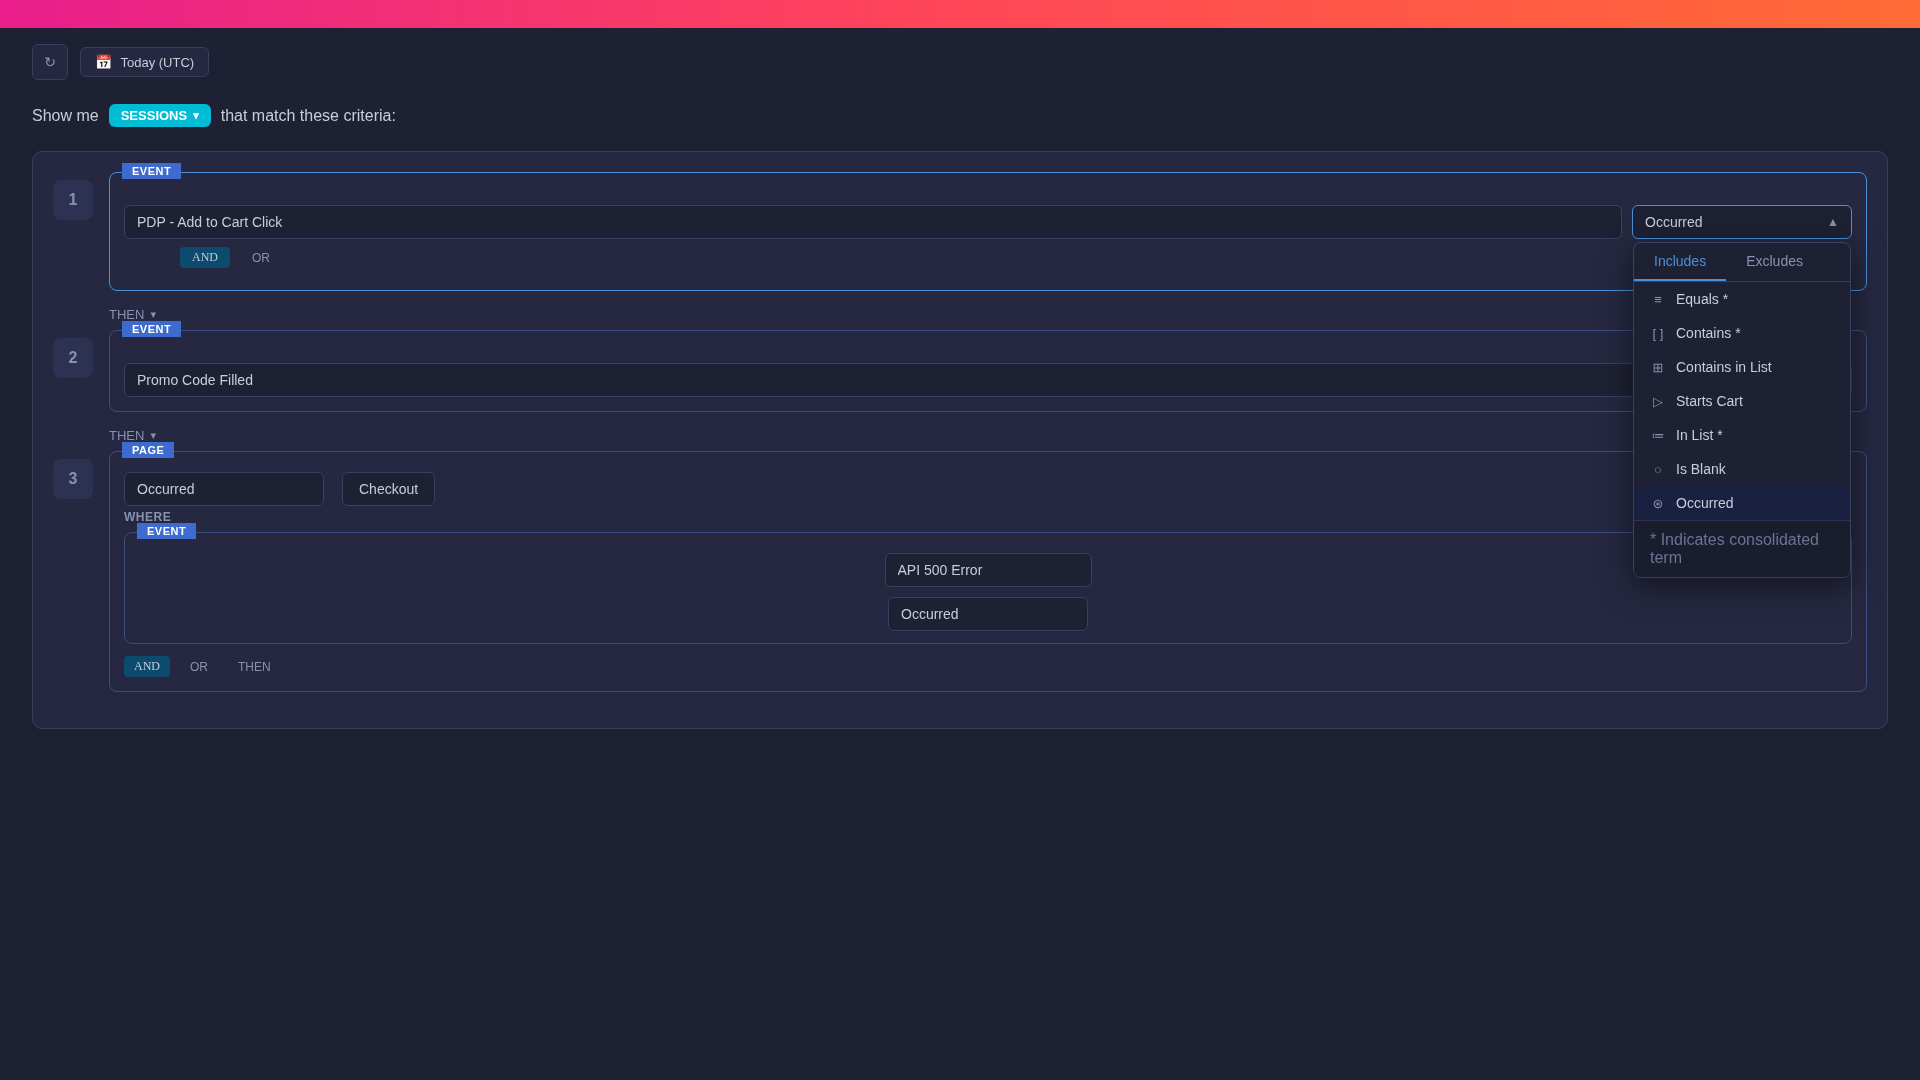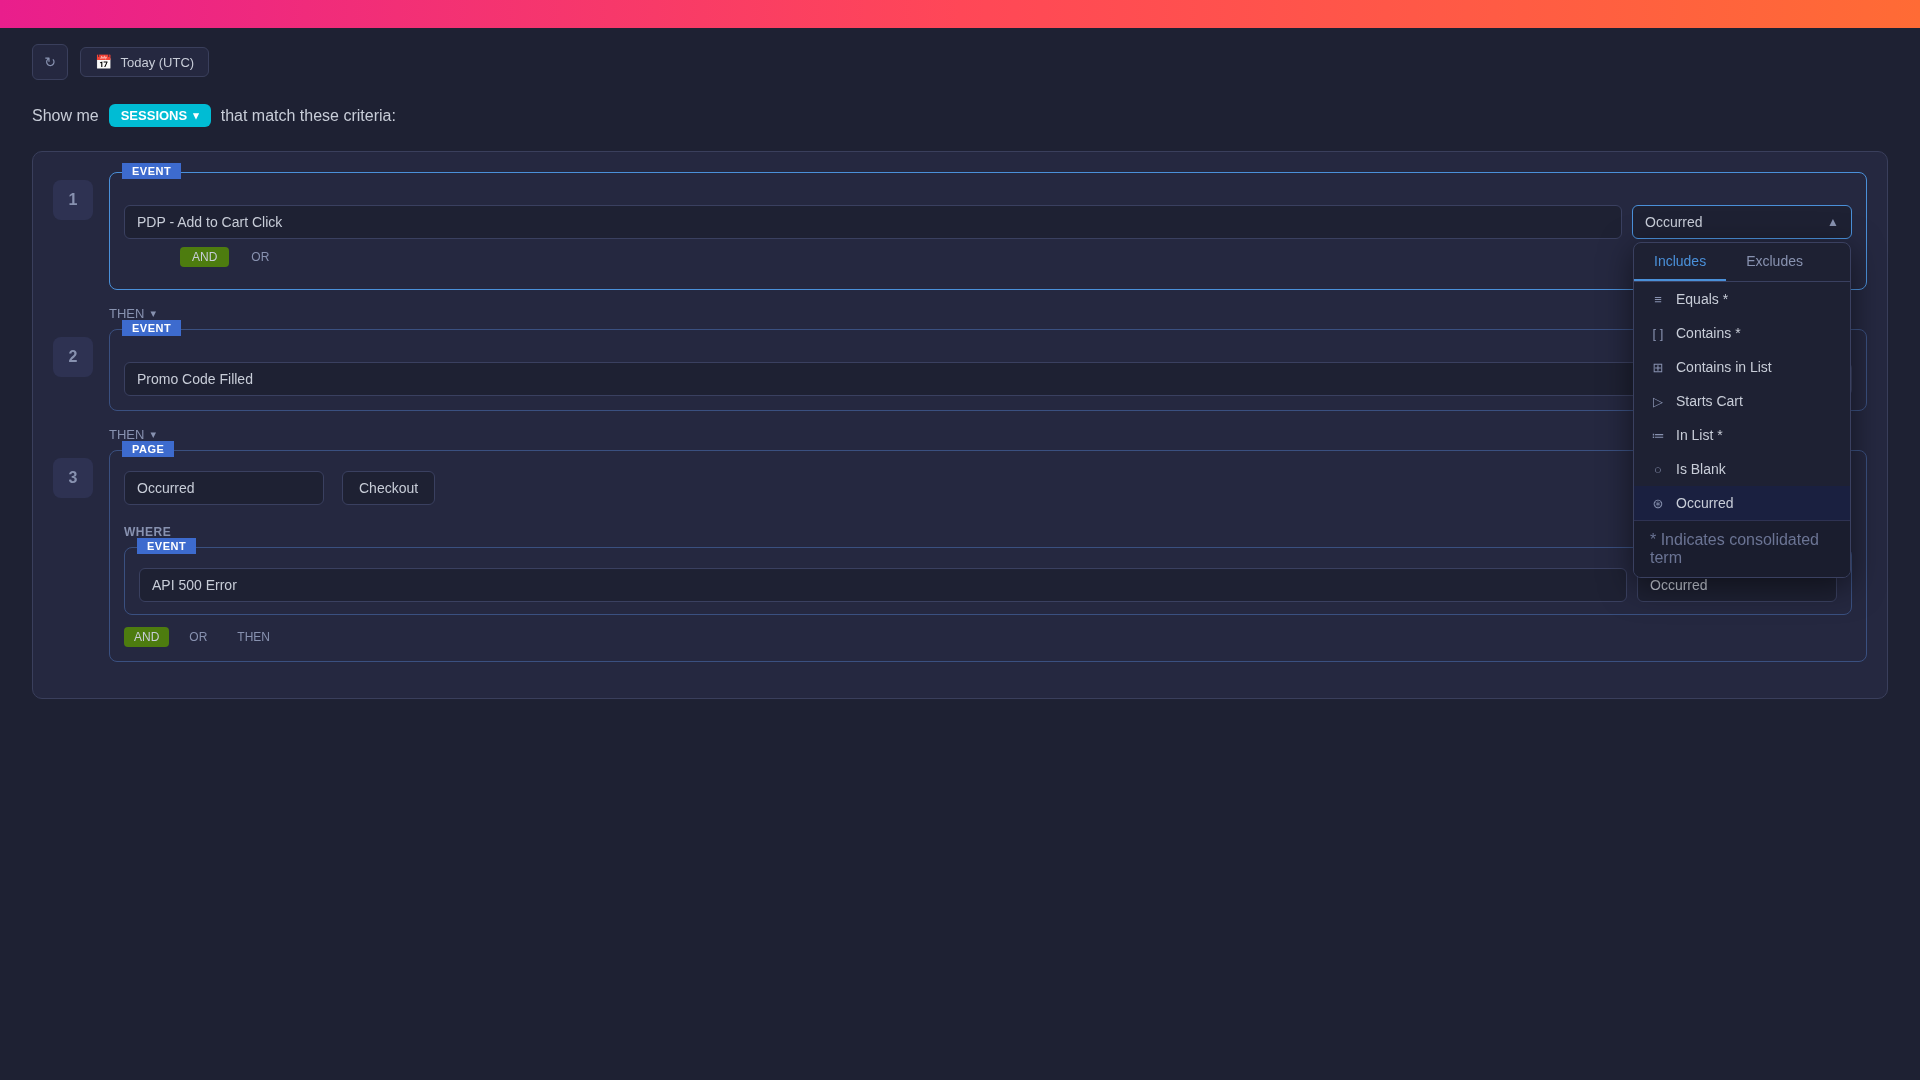--- a/index.html
+++ b/index.html
@@ -219,21 +219,22 @@
       border-radius: 4px;
       border: none;
       background: transparent;
       color: #8892b0;
       font-size: 12px;
       cursor: pointer;
     }
 
     .connector-btn.active {
       color: #c8cdd8;
-      background: #4d7c0f;
+      background: #0c4a6e;
+      font-family: Liberation Serif, serif;
     }
 
     .then-row {
       display: flex;
       align-items: center;
       gap: 6px;
       margin: 8px 0 8px 56px;
       color: #8892b0;
       font-size: 13px;
       cursor: pointer;
@@ -360,20 +361,21 @@
     .event-sub-box .badge {
       top: -10px;
       left: 12px;
     }
 
     .event-sub-fields {
       display: flex;
       gap: 10px;
       margin-top: 8px;
       align-items: center;
+      flex-direction: column;
     }
   </style>
 </head>
 <body>
 
 <div class="top-bar"></div>
 
 <div class="main-content">
 
   <div class="toolbar">
@@ -496,21 +498,21 @@
         <span class="badge badge-page">PAGE</span>
         <div class="page-rule-fields">
           <div class="field-select-plain" style="min-width:200px; background:#1e2133; border:1px solid #3a4060; border-radius:6px; padding:8px 12px; color:#c8cdd8; font-size:14px;">
             <span>Occurred</span>
           </div>
           <div class="checkout-value" style="position:static; transform:none; margin-left:8px;">
             <span>Checkout</span>
           </div>
         </div>
 
-        <div class="where-label" style="margin-left:0; margin-top:20px;">WHERE</div>
+        <div class="where-label" style="margin-left:0; margin-top:4px;">WHERE</div>
 
         <div class="event-sub-box">
           <span class="badge badge-event">EVENT</span>
           <div class="event-sub-fields">
             <input class="field-input" value="API 500 Error" readonly="" style="">
             <div class="field-select-plain" style="min-width:200px; background:#1e2133; border:1px solid #3a4060; border-radius:6px; padding:8px 12px; color:#c8cdd8; font-size:14px;">
               <span>Occurred</span>
             </div>
           </div>
         </div>

